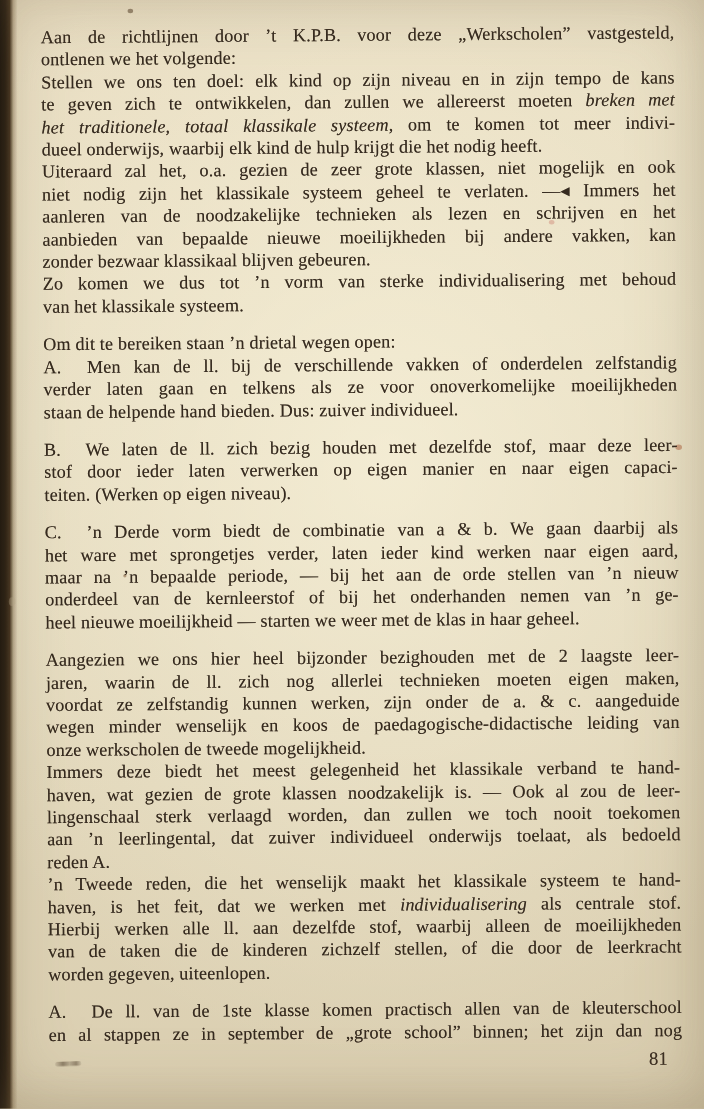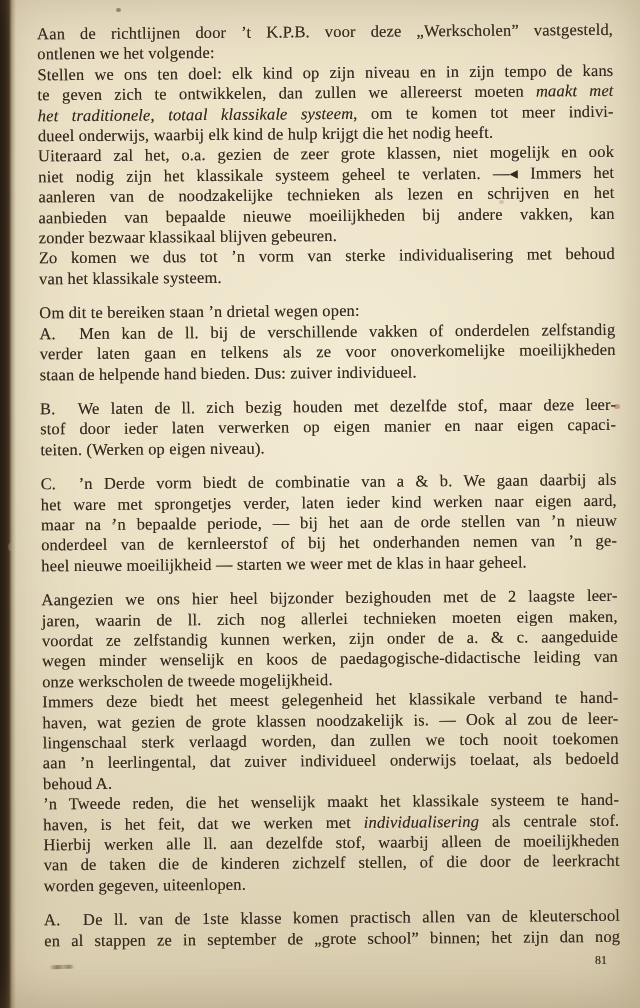--- a/index.html
+++ b/index.html
@@ -37,21 +37,21 @@
     font-size:16.5px;line-height:20.4px;
     letter-spacing:0.15px;
     text-align:left;
     text-shadow:0 0 0.5px rgba(54,40,28,0.55);
     white-space:pre-wrap;
   }
   .line.just{text-align:justify;text-align-last:justify;}
   .em{font-style:italic;}
   .page-number{
     position:absolute;right:33px;top:953px;
-    font-size:12px;color:#3a2d21;
+    font-size:17px;color:#3a2d21;
     text-shadow:0 0 0.5px rgba(54,40,28,0.5);
     transform:rotate(-0.4deg);
   }
   
   .smudge{
     position:absolute;left:50px;top:965px;width:24px;height:4px;
     background:
       linear-gradient(90deg, rgba(78,62,44,0.10) 0%, rgba(78,62,44,0.55) 30%, rgba(78,62,44,0.25) 55%, rgba(78,62,44,0.5) 80%, rgba(78,62,44,0.08) 100%);
     border-radius:2px;transform:rotate(-2deg);
     filter:blur(0.3px);
@@ -73,21 +73,21 @@
   <div class="speck s2"></div>
   <div class="speck s3"></div>
   <div class="speck s4"></div>
   <div class="speck s5"></div>
 
   <div class="text-wrap">
       <div class="block">
         <div class="line just"><span>Aan de richtlijnen door ’t K.P.B. voor deze „Werkscholen” vastgesteld,</span></div>
         <div class="line"><span>ontlenen we het volgende:</span></div>
         <div class="line just"><span>Stellen we ons ten doel: elk kind op zijn niveau en in zijn tempo de kans</span></div>
-        <div class="line just"><span>te geven zich te ontwikkelen, dan zullen we allereerst moeten </span><span class="em">maakt met</span></div>
+        <div class="line just"><span>te geven zich te ontwikkelen, dan zullen we allereerst moeten </span><span class="em">breken met</span></div>
         <div class="line just"><span class="em">het traditionele, totaal klassikale systeem</span><span>, om te komen tot meer indivi-</span></div>
         <div class="line"><span>dueel onderwijs, waarbij elk kind de hulp krijgt die het nodig heeft.</span></div>
         <div class="line just"><span>Uiteraard zal het, o.a. gezien de zeer grote klassen, niet mogelijk en ook</span></div>
         <div class="line just"><span>niet nodig zijn het klassikale systeem geheel te verlaten. —◂ Immers het</span></div>
         <div class="line just"><span>aanleren van de noodzakelijke technieken als lezen en schrijven en het</span></div>
         <div class="line just"><span>aanbieden van bepaalde nieuwe moeilijkheden bij andere vakken, kan</span></div>
         <div class="line"><span>zonder bezwaar klassikaal blijven gebeuren.</span></div>
         <div class="line just"><span>Zo komen we dus tot ’n vorm van sterke individualisering met behoud</span></div>
         <div class="line"><span>van het klassikale systeem.</span></div>
       </div>
@@ -112,21 +112,21 @@
       <div class="block">
         <div class="line just"><span>Aangezien we ons hier heel bijzonder bezighouden met de 2 laagste leer-</span></div>
         <div class="line just"><span>jaren, waarin de ll. zich nog allerlei technieken moeten eigen maken,</span></div>
         <div class="line just"><span>voordat ze zelfstandig kunnen werken, zijn onder de a. &amp; c. aangeduide</span></div>
         <div class="line just"><span>wegen minder wenselijk en koos de paedagogische-didactische leiding van</span></div>
         <div class="line"><span>onze werkscholen de tweede mogelijkheid.</span></div>
         <div class="line just"><span>Immers deze biedt het meest gelegenheid het klassikale verband te hand-</span></div>
         <div class="line just"><span>haven, wat gezien de grote klassen noodzakelijk is. — Ook al zou de leer-</span></div>
         <div class="line just"><span>lingenschaal sterk verlaagd worden, dan zullen we toch nooit toekomen</span></div>
         <div class="line just"><span>aan ’n leerlingental, dat zuiver individueel onderwijs toelaat, als bedoeld</span></div>
-        <div class="line"><span>behoud A.</span></div>
+        <div class="line"><span>reden A.</span></div>
         <div class="line just"><span>’n Tweede reden, die het wenselijk maakt het klassikale systeem te hand-</span></div>
         <div class="line just"><span>haven, is het feit, dat we werken met </span><span class="em">individualisering</span><span> als centrale stof.</span></div>
         <div class="line just"><span>Hierbij werken alle ll. aan dezelfde stof, waarbij alleen de moeilijkheden</span></div>
         <div class="line just"><span>van de taken die de kinderen zichzelf stellen, of die door de leerkracht</span></div>
         <div class="line"><span>worden gegeven, uiteenlopen.</span></div>
       </div>
       <div class="block">
         <div class="line just"><span>A.&nbsp;&nbsp;De ll. van de 1ste klasse komen practisch allen van de kleuterschool</span></div>
         <div class="line just"><span>en al stappen ze in september de „grote school” binnen; het zijn dan nog</span></div>
       </div>

